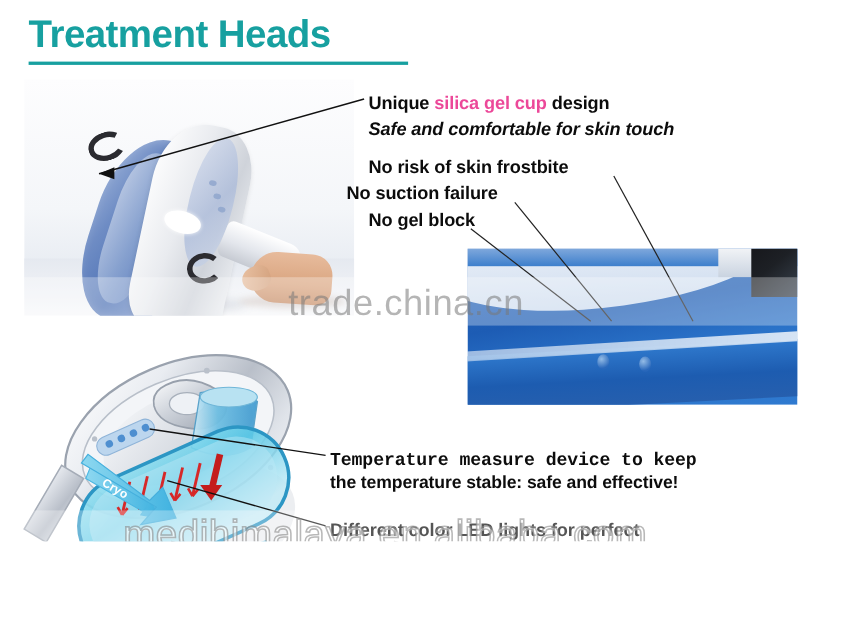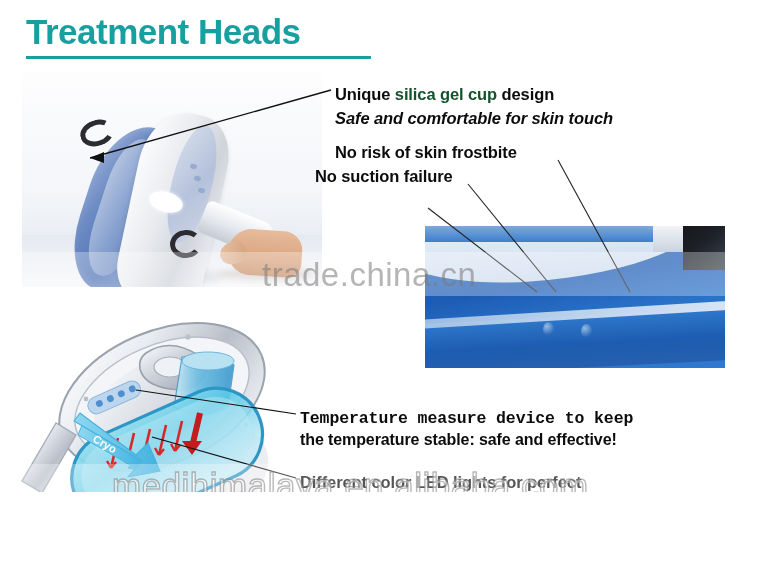--- a/index.html
+++ b/index.html
@@ -251,21 +251,21 @@
     font-family: "Liberation Sans", sans-serif;
     white-space: nowrap;
     letter-spacing: -0.1px;
   }
   #text-top-1 { left: 335px; top: 85px;  font-size: 16.5px; }
   #text-top-2 { left: 335px; top: 109px; font-size: 16.5px; font-style: italic; }
   #text-top-3 { left: 335px; top: 143px; font-size: 16.5px; }
   #text-top-4 { left: 315px; top: 167px; font-size: 16.5px; }
   #text-top-5 { left: 335px; top: 191px; font-size: 16.5px; }
 
-  .hl-blue { color: #14532d; }
+  .hl-blue { color: #ec4899; }
 
   #text-bot-1 { left: 300px; top: 409px; font-size: 16.5px; font-family: Liberation Mono, monospace; }
   #text-bot-2 { left: 300px; top: 431px; font-size: 16px; }
   #text-bot-3 { left: 300px; top: 473px; font-size: 16.5px; }
   #text-bot-4 { left: 300px; top: 497px; font-size: 16.5px; }
 
   
   #leaders {
     position: absolute;
     left: 0; top: 0;
@@ -456,20 +456,21 @@
         <path d="M46,118 L12,176 l20,12 L66,130 z" fill="url(#gMetal)" stroke="#a5acb7" stroke-width="1.4"></path>
       </g>
     </svg>
   </div>
 
   <div class="txt" id="text-top-1"><span>Unique </span><span class="hl-blue">silica gel cup</span><span> design</span></div>
 
   <div class="txt" id="text-top-2">Safe and comfortable for skin touch</div>
   <div class="txt" id="text-top-3">No risk of skin frostbite</div>
   <div class="txt" id="text-top-4">No suction failure</div>
+  <div class="txt" id="text-top-5">No gel block</div>
 
   <div class="txt" id="text-bot-1">Temperature measure device to keep</div>
   <div class="txt" id="text-bot-2">the temperature stable: safe and effective!</div>
   <div class="txt" id="text-bot-3">Different color LED lights for perfect</div>
   <div class="txt" id="text-bot-4">auxiliary therapeutic treatment.</div>
 
   <svg id="leaders">
 
     <g>
       <line x1="331" y1="90" x2="90" y2="158" stroke="#111111" stroke-width="1.3"></line>

